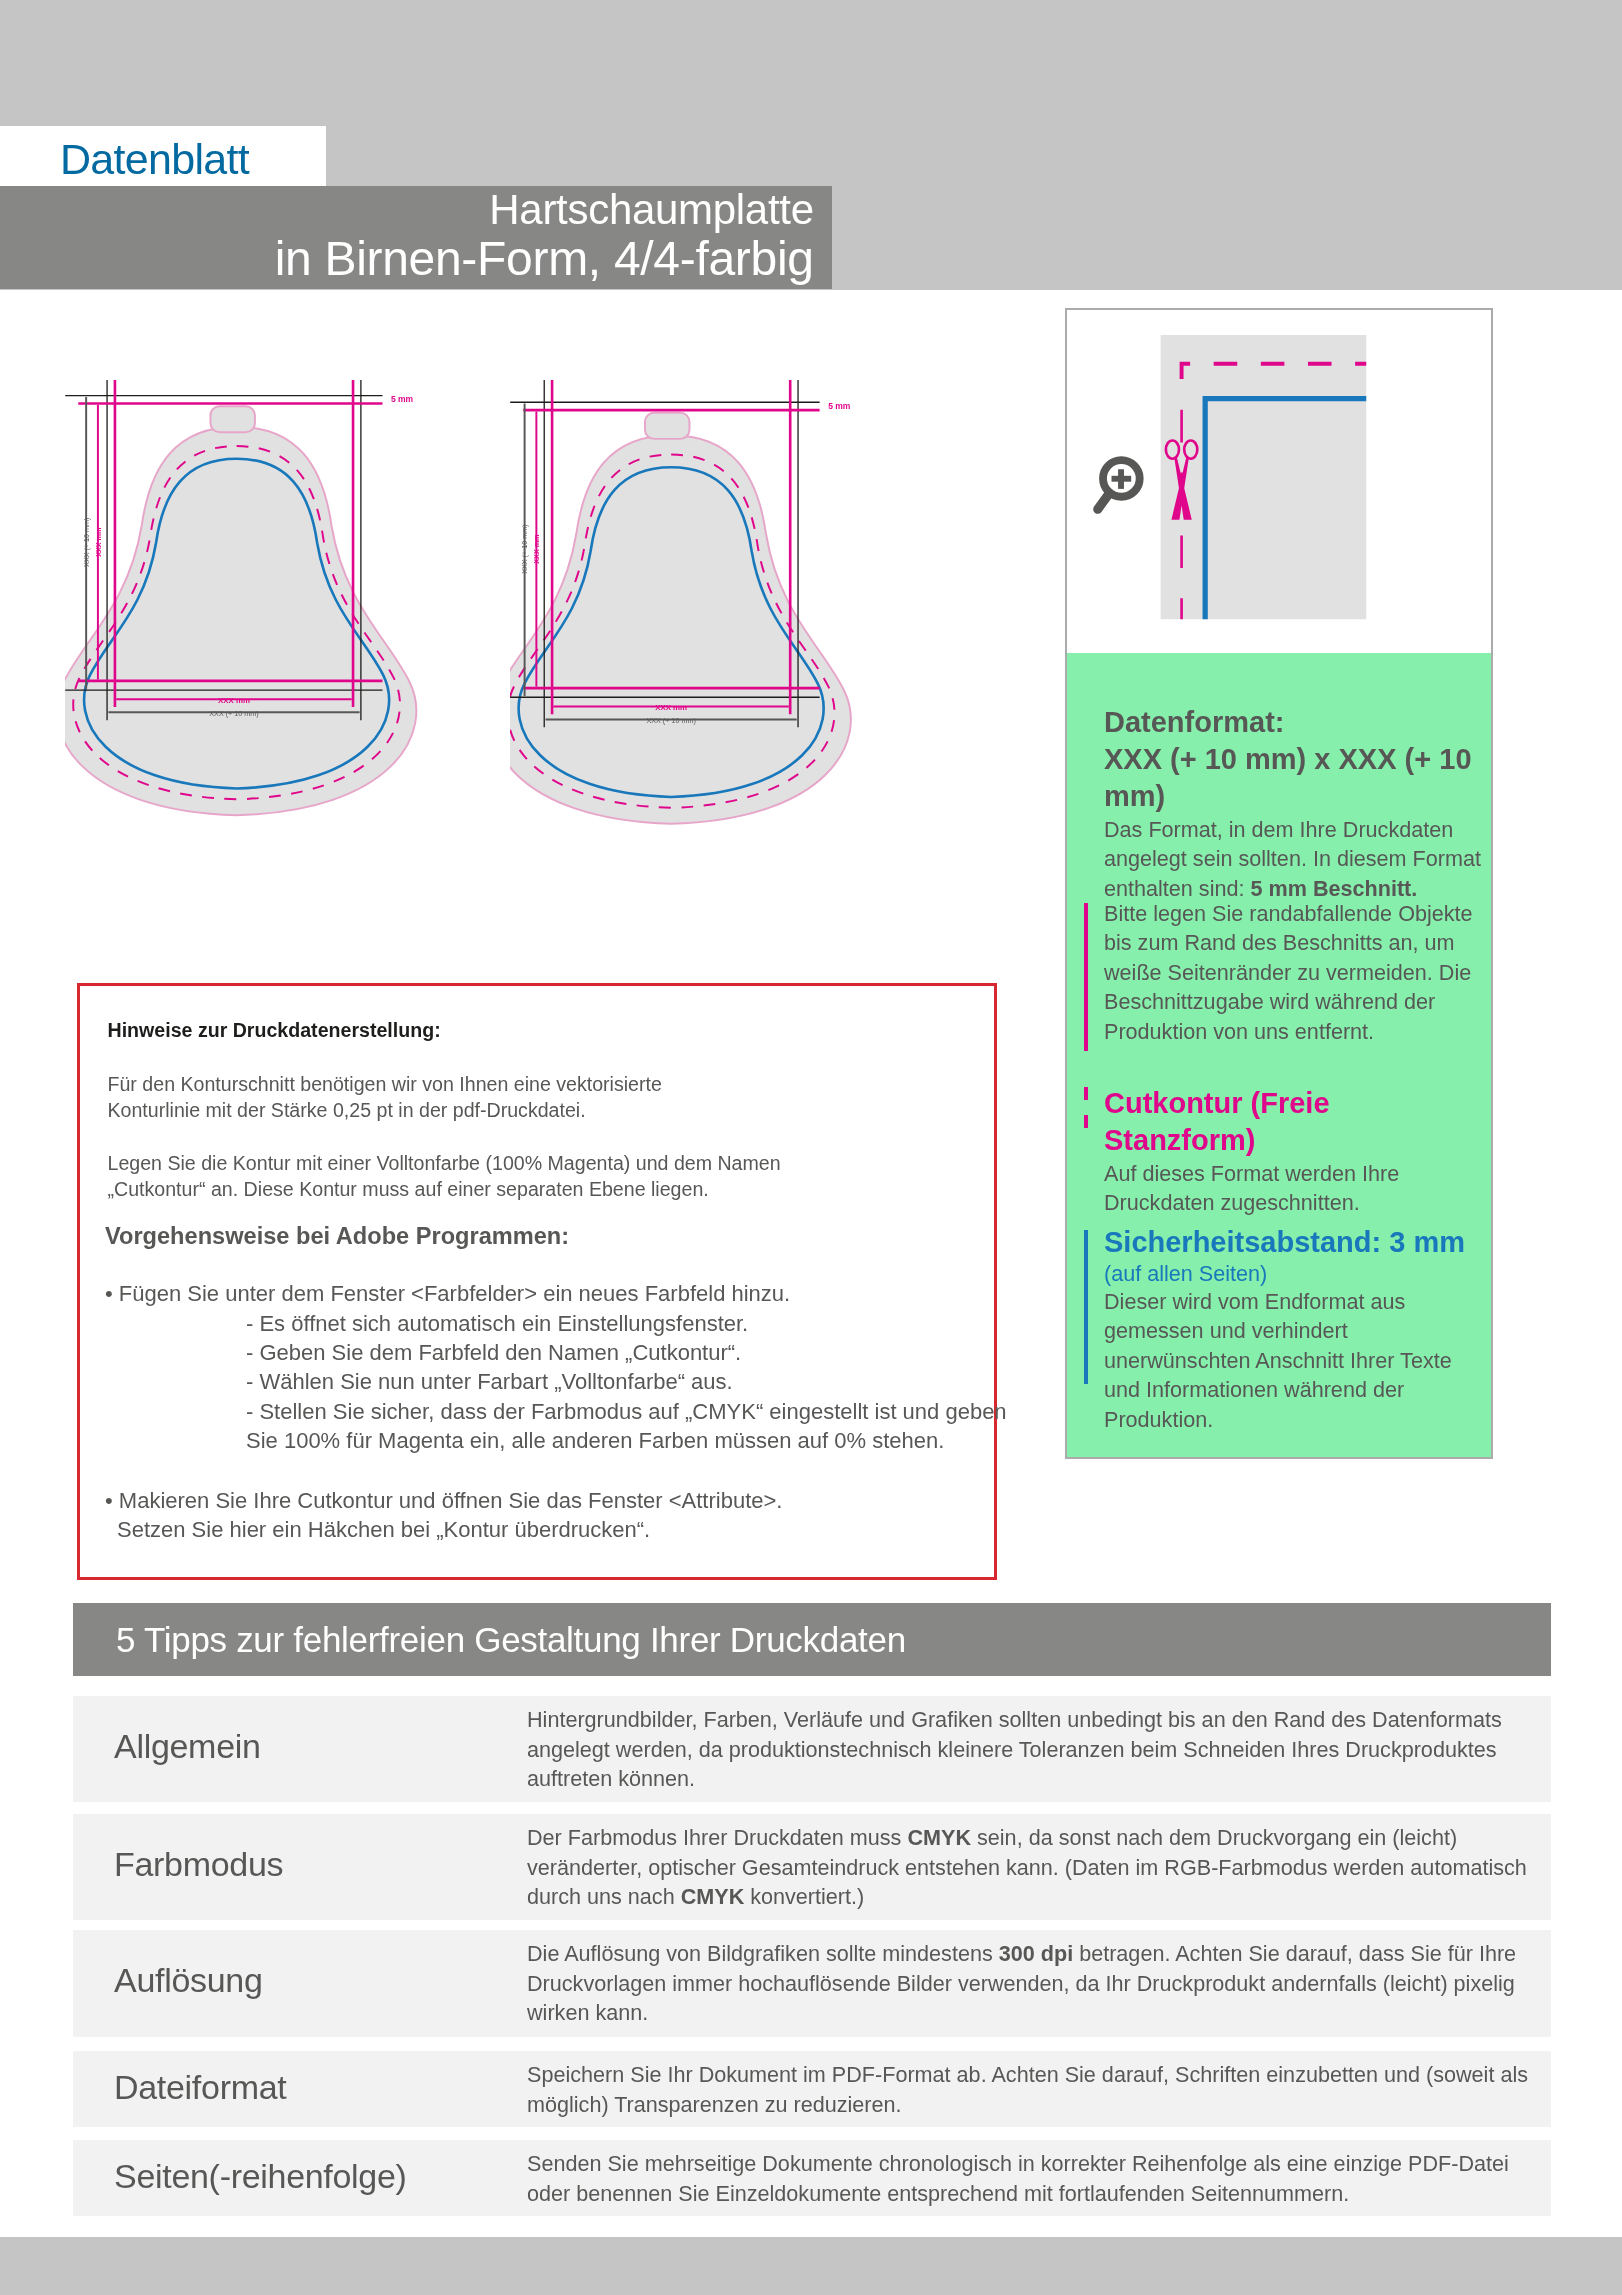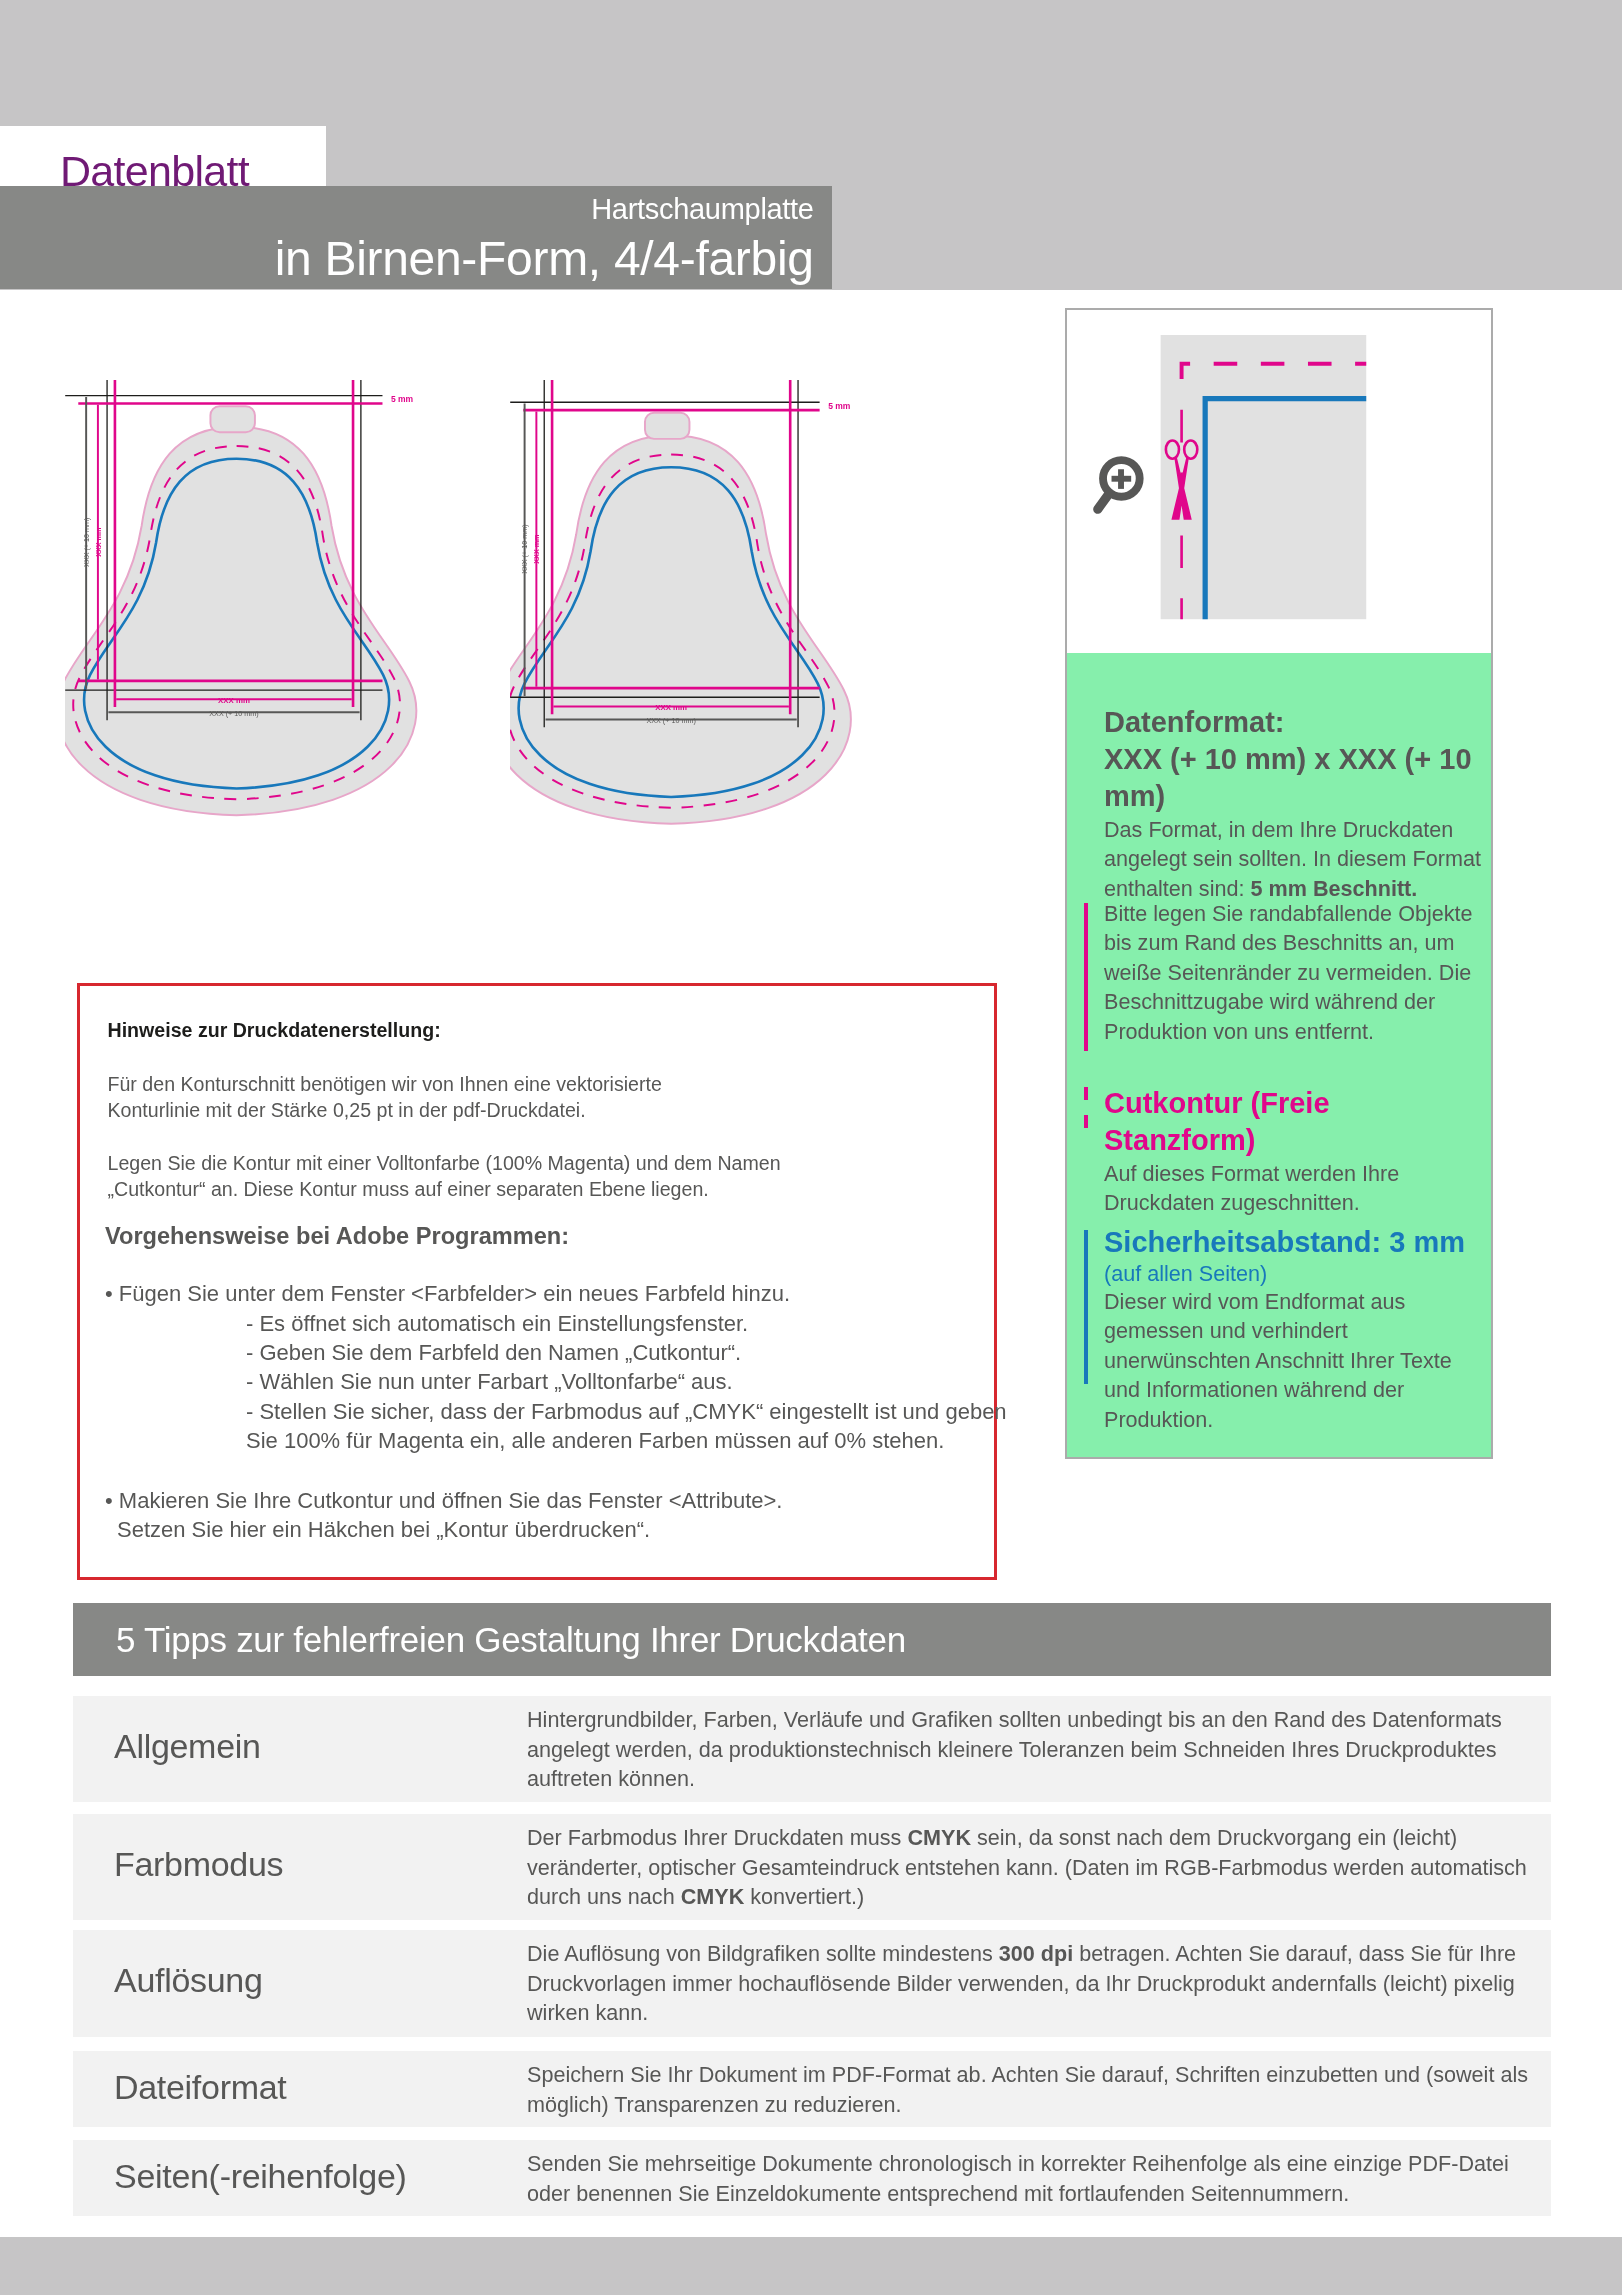--- a/index.html
+++ b/index.html
@@ -3,24 +3,24 @@
 <meta charset="utf-8">
 <style>
   * { box-sizing: border-box; margin: 0; padding: 0; }
   html, body { width: 1623px; height: 2295px; background: #ffffff; overflow: hidden; }
   body { position: relative; font-family: "Liberation Sans", sans-serif; color: #575756; }
 
   .top-band { position: absolute; left: 0; top: 0; width: 1623px; height: 290px; background: #c6c5c6; }
   .bottom-band { position: absolute; left: 0; top: 2237px; width: 1623px; height: 59px; background: #c6c5c6; }
 
   .datenblatt-box { position: absolute; left: 0; top: 126px; width: 326px; height: 60px; background: #ffffff; }
-  .datenblatt-box span { position: absolute; left: 60px; top: 21px; font-size: 43px; color: #701a75; letter-spacing: -0.7px; }
+  .datenblatt-box span { position: absolute; left: 60px; top: 9px; font-size: 43px; color: #0369a1; letter-spacing: -0.7px; }
 
   .title-box { position: absolute; left: 0; top: 186px; width: 832px; height: 103px; background: #878886; color: #ffffff; text-align: right; padding-right: 18.3px; }
-  .title-box .t1 { display: block; font-size: 29px; line-height: 47px; margin-top: 0px; letter-spacing: -0.3px; }
+  .title-box .t1 { display: block; font-size: 42px; line-height: 47px; margin-top: 0px; letter-spacing: -0.3px; }
   .title-box .t2 { display: block; font-size: 48px; line-height: 51px; letter-spacing: -0.3px; }
 
   .white-body { position: absolute; left: 0; top: 290px; width: 1623px; height: 1947px; background: #ffffff; }
 
   .diagram { position: absolute; }
   #diag-left { left: 65px; top: 380px; width: 406px; height: 471px; }
   #diag-right { left: 510px; top: 380px; width: 406px; height: 471px; }
 
   .zoom-panel { position: absolute; left: 1065px; top: 308px; width: 428px; height: 348px; border: 2.6px solid #ababab; background: #ffffff; }
   .info-panel { position: absolute; left: 1065px; top: 653px; width: 428px; height: 806px; border: 2.6px solid #ababab; border-top: none; background: #86efac; }

